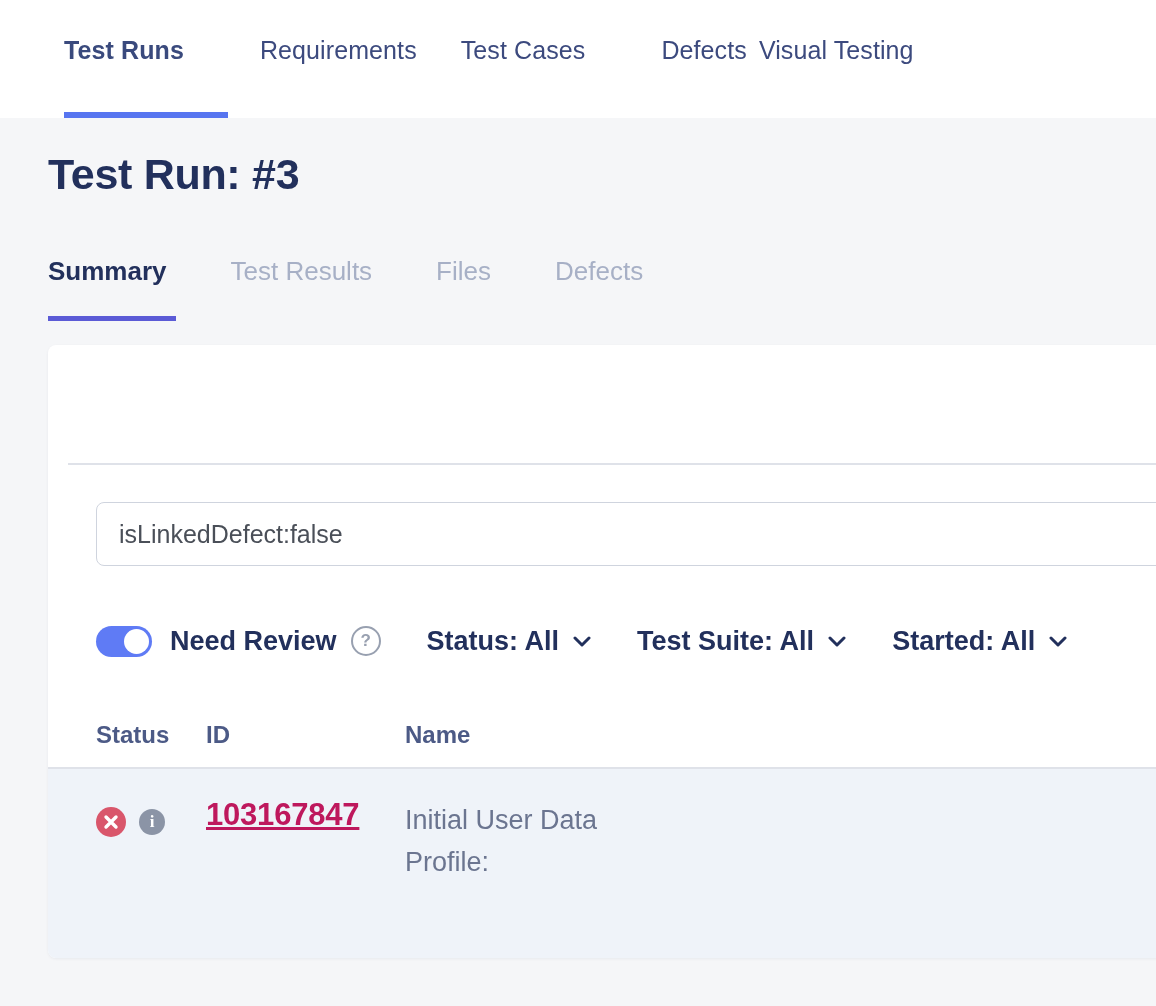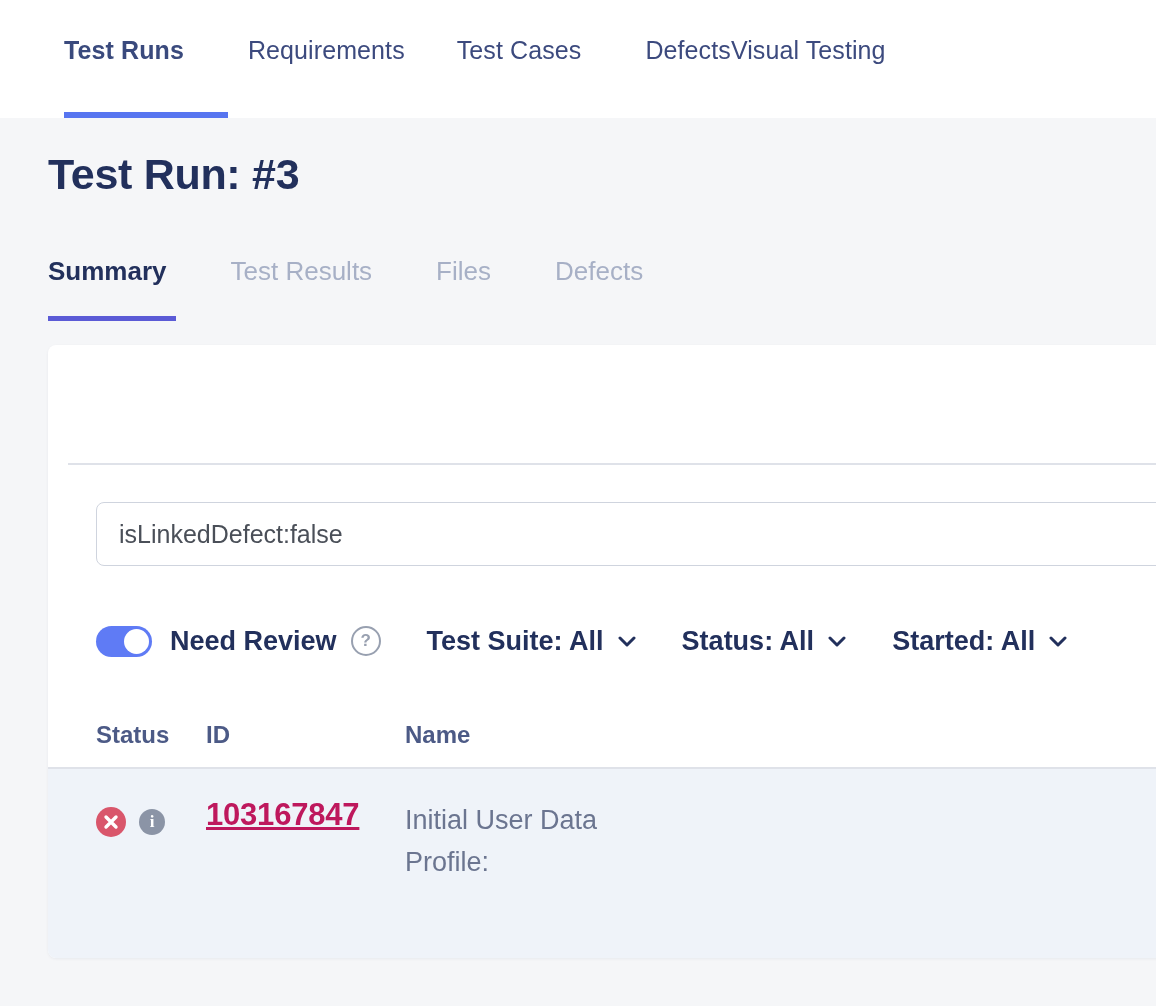--- a/index.html
+++ b/index.html
@@ -23,32 +23,32 @@
     height: 118px;
     background: #ffffff;
     box-sizing: border-box;
   }
   .topnav-inner {
     position: absolute;
     left: 64px;
     top: 36px;
     display: flex;
     align-items: flex-start;
-    gap: 0;
+    gap: 12px;
   }
   .topnav-tab {
     font-size: 25px;
     color: #3c4a7e;
     letter-spacing: 0.1px;
     white-space: nowrap;
     cursor: pointer;
     padding: 0;
   }
   .topnav-tab.gap-req { margin-left: 64px; }
-  .topnav-tab.gap-tc  { margin-left: 52px; }
+  .topnav-tab.gap-tc  { margin-left: 32px; }
   .topnav-tab.gap-df  { margin-left: 64px; }
   .topnav-tab.gap-vt  { }
   .topnav-tab.active {
     font-weight: bold;
     color: #3a4a7d;
   }
   .topnav-underline {
     position: absolute;
     left: 64px;
     top: 112px;
@@ -366,30 +366,30 @@
     </div>
 
     <div class="filters">
       <div class="toggle">
         <div class="toggle-knob"></div>
       </div>
       <div class="filter-label">Need Review</div>
       <div class="help-icon">?</div>
 
       <div class="dropdown">
-        <span class="dropdown-label">Test Suite: All</span>
+        <span class="dropdown-label">Status: All</span>
         <span class="chev">
           <svg width="18" height="11" viewBox="0 0 18 11">
               <path d="M2 2 L9 9 L16 2" stroke="#22305c" stroke-width="3" fill="none" stroke-linecap="round" stroke-linejoin="round"></path>
             </svg>
         </span>
       </div>
 
       <div class="dropdown">
-        <span class="dropdown-label">Status: All</span>
+        <span class="dropdown-label">Test Suite: All</span>
         <span class="chev">
           <svg width="18" height="11" viewBox="0 0 18 11">
               <path d="M2 2 L9 9 L16 2" stroke="#22305c" stroke-width="3" fill="none" stroke-linecap="round" stroke-linejoin="round"></path>
             </svg>
         </span>
       </div>
 
       <div class="dropdown">
         <span class="dropdown-label">Started: All</span>
         <span class="chev">

